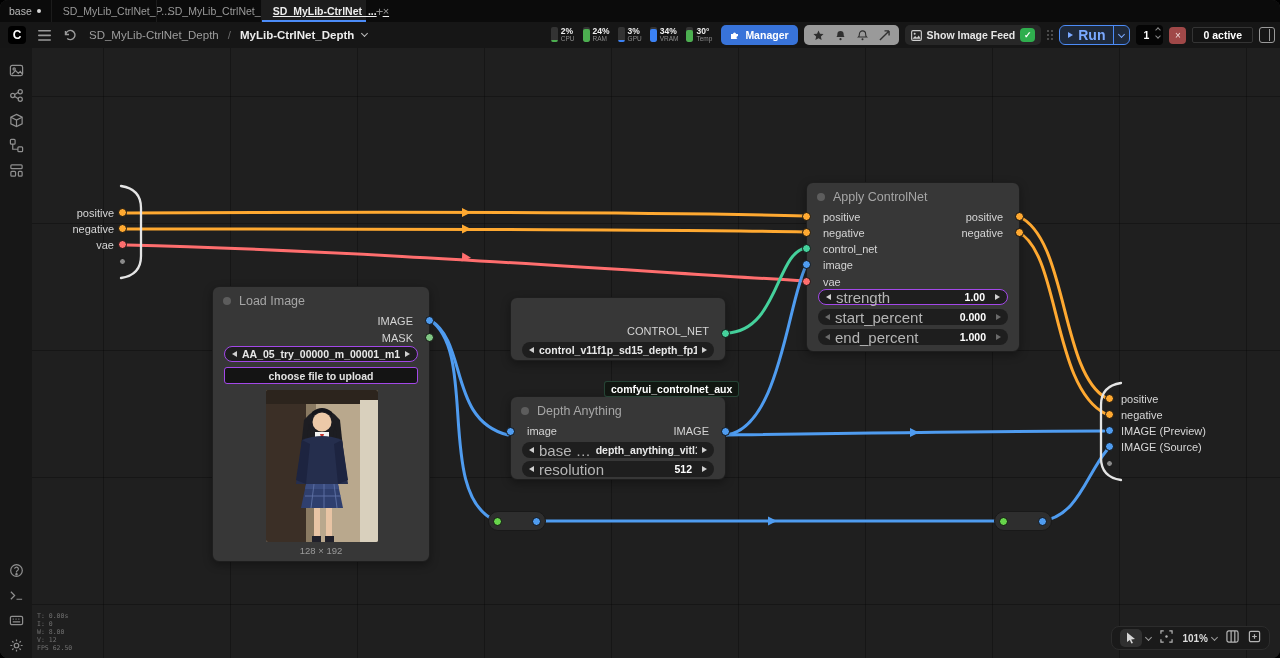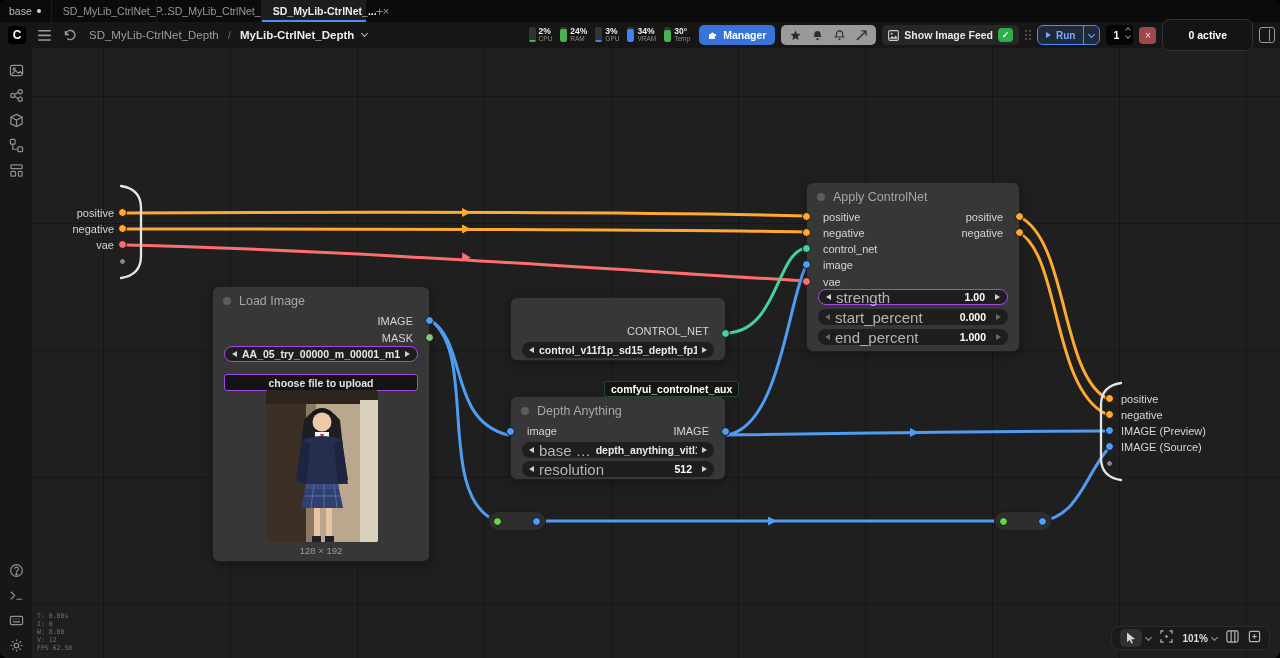--- a/index.html
+++ b/index.html
@@ -17,21 +17,21 @@
     background-size:127px 127px; background-position:-24px -31px; }
   svg.wires { position:absolute; left:0; top:0; z-index:2; pointer-events:none; }
 
   
   .tabbar { position:absolute; left:0; top:0; width:1280px; height:22px; background:#0b0b0b;
     display:flex; align-items:stretch; z-index:30; font-size:10.5px; color:#9a9a9a; }
   .ws { display:flex; align-items:center; gap:5px; padding:0 10px 0 9px; color:#b9b9b9; }
   .ws-dot { width:4px; height:4px; border-radius:50%; background:#d6d6d6; }
   .tab { display:flex; align-items:center; gap:6px; padding:0 11px; border-left:1px solid #1c1c1c;
     max-width:105px; white-space:nowrap; position:relative; cursor:default; }
-  .tab.active { background:#1d1d1d; color:#ededed; font-weight:bold; }
+  .tab.active { background:#1d1d1d; color:#ededed; font-weight:bold;text-decoration:underline; }
   .tab.active::after { content:""; position:absolute; left:0; right:0; bottom:0; height:2px; background:#4c8cf8; }
   .tab .close { color:#9a9a9a; font-size:11px; font-weight:normal; }
   .newtab { display:flex; align-items:center; padding:0 10px; color:#8b8b8b; font-size:13px; }
 
   
   .header { position:absolute; left:0; top:22px; width:1280px; height:26px; background:#161616;
     display:flex; align-items:center; z-index:30; }
   .logo { width:18px; height:18px; margin-left:8px; background:#000; border-radius:4px;
     color:#fff; font-weight:bold; font-size:12px; display:flex; align-items:center; justify-content:center; }
   .hicon { margin-left:12px; display:flex; align-items:center; }
@@ -55,35 +55,35 @@
     font-weight:bold; display:flex; align-items:center; gap:5px; padding:0 9px; }
   .tray { height:20px; background:#9a9a9a; border-radius:5px; display:flex; align-items:center; gap:11px; padding:0 9px; }
   .btn-feed { height:20px; background:#272727; border-radius:5px; display:flex; align-items:center; gap:5px;
     padding:0 6px; color:#e6e6e6; font-size:10.5px; font-weight:bold; }
   .toggle { width:15px; height:14px; background:#2fae4e; border-radius:4px; color:#fff; font-size:9px;
     display:flex; align-items:center; justify-content:center; }
   .grip { display:grid; grid-template-columns:2px 2px; gap:2px; }
   .grip i { width:2px; height:2px; background:#5d5d5d; border-radius:50%; }
   .run { height:20px; border:1px solid #4c8cf8; border-radius:6px; display:flex; align-items:stretch; overflow:hidden; }
   .run-main { display:flex; align-items:center; gap:5px; padding:0 8px; background:rgba(76,140,248,0.16);
-    color:#7aa9ff; font-size:10px; font-weight:bold; }
+    color:#7aa9ff; font-size:14px; font-weight:bold; }
   .run-caret { width:16px; display:flex; align-items:center; justify-content:center;
     background:rgba(76,140,248,0.16); border-left:1px solid #4c8cf8; }
   .run-caret .chev { border-color:#7aa9ff; margin:0 0 2px 0; }
   .play { width:0; height:0; border-top:3.5px solid transparent; border-bottom:3.5px solid transparent;
     border-left:5.5px solid #7aa9ff; }
   .batch { height:20px; width:27px; background:#050505; border-radius:4px; display:flex; align-items:center;
     color:#fff; font-size:10.5px; font-weight:bold; padding-left:7px; position:relative; }
   .batch .steps { position:absolute; right:3px; top:3px; display:flex; flex-direction:column; gap:2px; }
   .batch .steps .chev { margin:0; width:4px; height:4px; border-color:#8a8a8a; }
   .batch .steps .up { transform:rotate(-135deg); }
   .xbtn { width:17px; height:17px; background:#a04848; border-radius:4px; color:#f2dcdc; font-size:10px;
     display:flex; align-items:center; justify-content:center; }
-  .active-badge { height:32px; background:#141414; border:1px solid #343434; border-radius:7px;
-    color:#fff; font-size:10.5px; font-weight:bold; display:flex; align-items:center; padding:0 25px; }
+  .active-badge { height:16px; background:#141414; border:1px solid #343434; border-radius:2px;
+    color:#fff; font-size:10.5px; font-weight:bold; display:flex; align-items:center; padding:0 10px; }
   .panel-toggle { width:16px; height:16px; border:1.5px solid #9a9a9a; border-radius:3px; position:relative; }
   .panel-toggle::after { content:""; position:absolute; right:4px; top:1px; bottom:1px; width:1.5px; background:#9a9a9a; }
 
   
   .sidebar { position:absolute; left:0; top:48px; width:32px; height:610px; background:#171717; z-index:25;
     display:flex; flex-direction:column; align-items:center; padding-top:10px; }
   .sb-icon { width:26px; height:24px; display:flex; align-items:center; justify-content:center; margin-bottom:1px; }
   .sb-spacer { flex:1; }
 
   
@@ -192,21 +192,21 @@
     </div>
     <div class="slot-label r" style="right:16px; top:28px;">IMAGE</div>
     <div class="slot-label r" style="right:16px; top:45px;">MASK</div>
     <div class="port" style="right:-5px; top:29px; background:#4f9cf0;"></div>
     <div class="port" style="right:-5px; top:46px; background:#81c784;"></div>
     <div class="widget hl" style="left:11px; right:11px; top:59px;">
       <span class="tri-l"></span>
       <span class="wcenter">AA_05_try_00000_m_00001_m1 …</span>
       <span class="tri-r"></span>
     </div>
-    <div class="upload-btn" style="left:11px; right:11px; top:80px;margin-top:7px;">
+    <div class="upload-btn" style="left:11px; right:11px; top:80px;">
       <span>choose file to upload</span>
     </div>
 
     <svg style="position:absolute; left:53px; top:103px; border-radius:2px;" width="112" height="152" viewBox="0 0 112 152">
       <rect width="112" height="152" fill="#b9a88d"></rect>
       <rect x="0" y="0" width="40" height="152" fill="#3b2f26"></rect>
       <rect x="0" y="0" width="112" height="14" fill="#2c241d"></rect>
       <rect x="94" y="10" width="18" height="142" fill="#d9d0bd"></rect>
       <rect x="40" y="14" width="10" height="138" fill="#8a7a62"></rect>
       <path d="M38,30 q18,-22 36,0 l3,28 q-21,10 -42,0 Z" fill="#1d1d22"></path>

